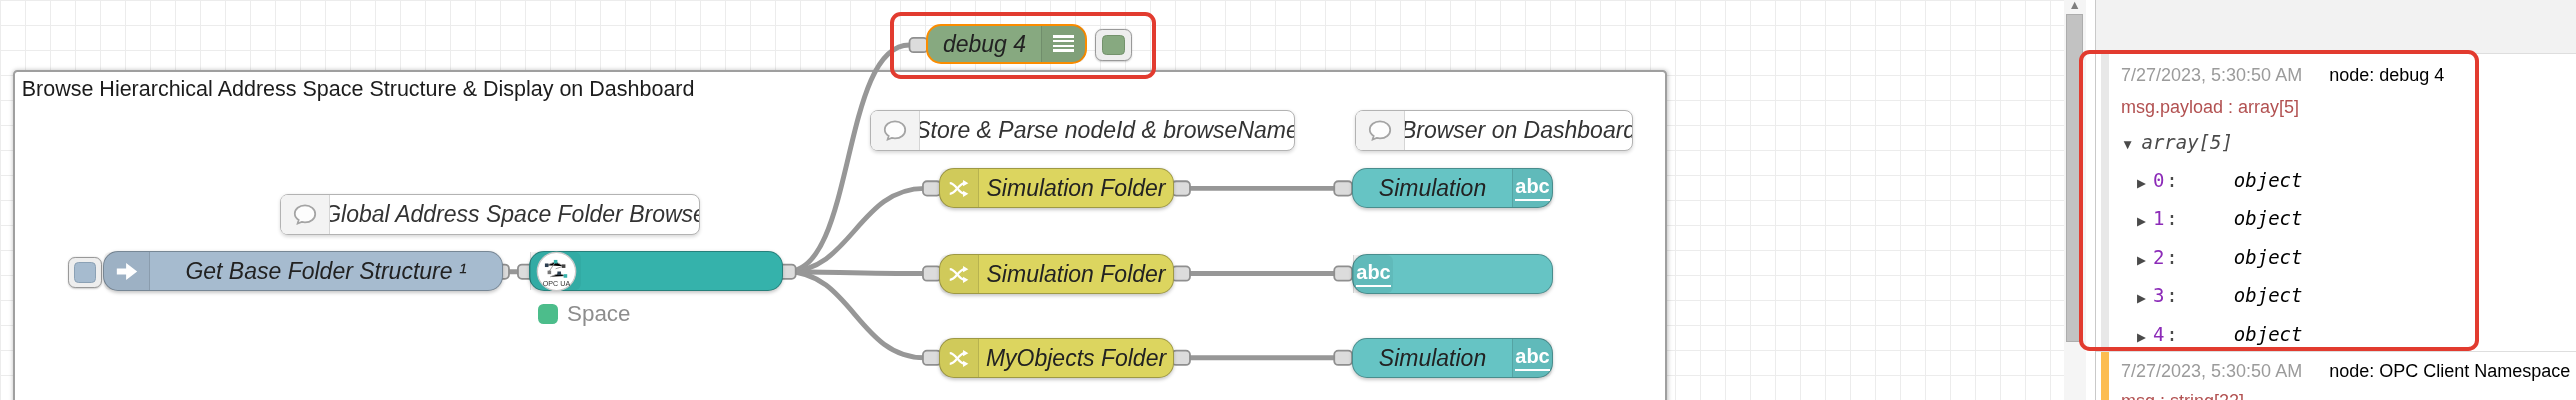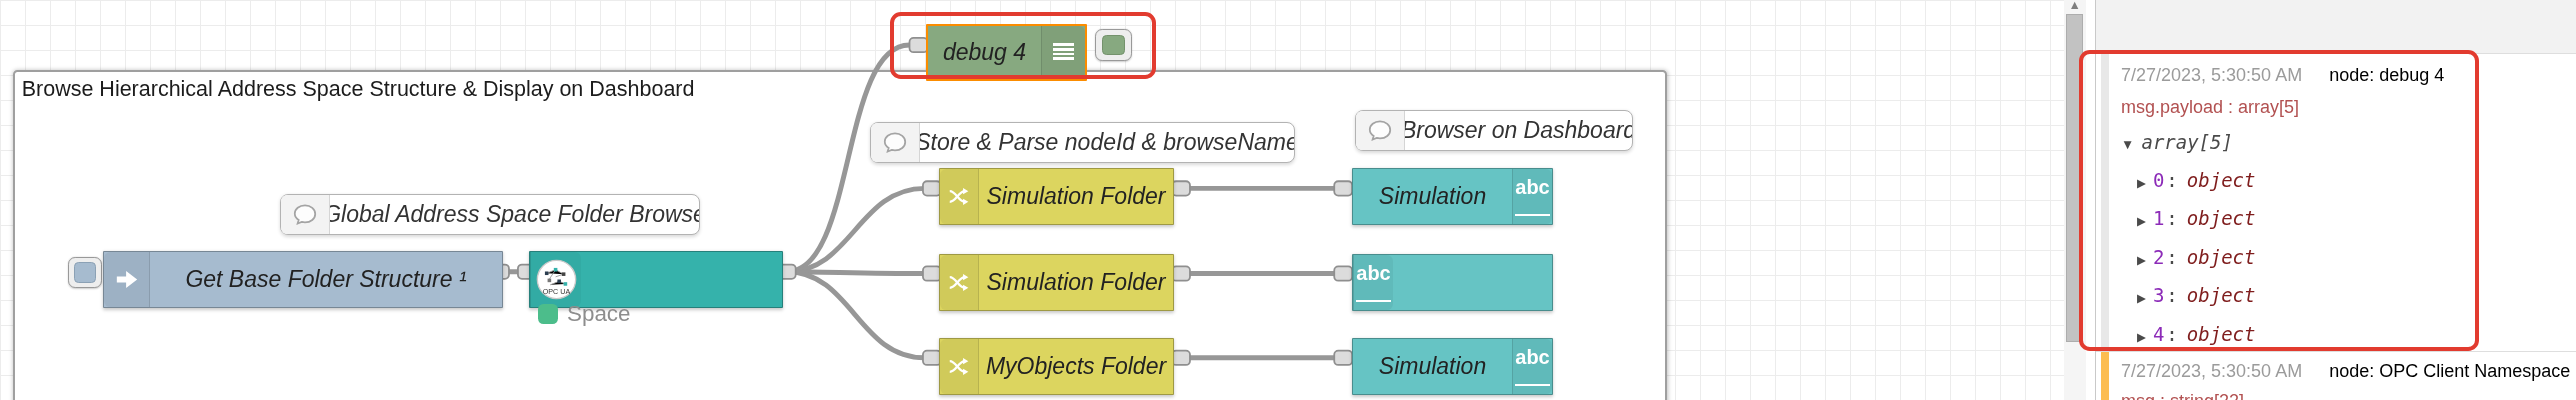--- a/index.html
+++ b/index.html
@@ -24,21 +24,21 @@
     box-shadow:0.9px 0.9px 4.5px rgba(0,0,0,0.25);box-sizing:border-box;
   }
   .group-label{
     position:absolute;left:7.2px;top:5.4px;font-size:21.5px;color:#1c1c1c;
     white-space:nowrap;
   }
   #wires{position:absolute;left:0;top:0;}
 
   
   .node{
-    position:absolute;height:57px;border-radius:1px;
+    position:absolute;height:40px;border-radius:15px;
     border:0.9px solid rgba(0,0,0,0.28);box-sizing:border-box;
     display:flex;align-items:stretch;
     box-shadow:0 1.8px 3.6px rgba(0,0,0,0.22);
   }
   .nlabel{
     flex:1;display:flex;align-items:center;justify-content:center;
     font-size:23px;color:#222;white-space:nowrap;overflow:hidden;
   }
   .nicon{
     display:flex;align-items:center;justify-content:center;
@@ -62,21 +62,21 @@
   .debug-toggle{width:37px;height:32px;}
   .inject-button-inner{width:20px;height:19px;border-radius:4.5px;background:#a6bbcf;border:0.9px solid #8ba1b5;}
   .debug-toggle-inner{width:20.6px;height:18px;border-radius:4.5px;background:#87a980;border:0.9px solid #74926c;}
 
   .hamburger{
     width:21.5px;height:19px;
     background:repeating-linear-gradient(to bottom,#fff 0 2.7px,rgba(0,0,0,0) 2.7px 4.8px);
   }
   .abc-glyph{
     font-size:20px;font-weight:bold;color:#fff;line-height:1;
-    border-bottom:2.7px solid #fff;padding-bottom:17px;
+    border-bottom:2.7px solid #fff;padding-bottom:3px;
   }
   .status{position:absolute;display:flex;align-items:center;}
   .status-dot{width:20px;height:20px;border-radius:5.4px;background:#4cbd8b;margin-right:9px;}
   .status-text{font-size:22.4px;color:#8d8d8d;}
 
   
   .comment{
     position:absolute;height:41px;background:#fff;border:1.8px solid #b3b3b3;
     border-radius:8px;box-sizing:border-box;display:flex;align-items:stretch;
     box-shadow:0 1.8px 3.6px rgba(0,0,0,0.15);
@@ -129,21 +129,21 @@
   .drow{
     position:absolute;left:25px;white-space:nowrap;
     font-family:"DejaVu Sans Mono",monospace;font-size:19px;color:#4a4a4a;
   }
   .drow .tri{font-family:"Liberation Sans",sans-serif;font-size:13.4px;color:#4a4a4a;margin-right:7.2px;font-style:normal;}
   .drow.item{left:41px;}
   .drow.item .tri{font-size:11.6px;}
   .aroot{font-style:italic;color:#4a4a4a;}
   .key{color:#8c2bb8;}
   .colon{color:#4a4a4a;margin:0 9px 0 1.8px;}
-  .val{font-style:italic;color:#7f1d1d;}
+  .val{font-style:italic;color:#000000;margin-left:47px;}
 </style>
 </head>
 <body>
 
 <div id="canvas">
 
   <div class="group">
     <div class="group-label">Browse Hierarchical Address Space Structure &amp; Display on Dashboard</div>
   </div>
 
@@ -176,21 +176,21 @@
   </svg>
 
   <div class="comment" style="left:280px;top:194px;width:420px">
     <span class="cicon">
       <svg width="24" height="22.4" viewBox="0 0 27 25">
           <path d="M13.5 2.5 C7 2.5 2 6.6 2 11.7 c0 3 1.7 5.6 4.4 7.3 L5.2 23 l4.6-1.8 c1.2 0.3 2.4 0.5 3.7 0.5 6.5 0 11.5-4.1 11.5-9.5 S20 2.5 13.5 2.5 z" fill="#fdfdfd" stroke="#a4a4a4" stroke-width="2"></path>
         </svg>
     </span>
     <span class="clabel it">Global Address Space Folder Browse</span>
   </div>
-  <div class="comment" style="left:870px;top:122px;width:425px">
+  <div class="comment" style="left:870px;top:110px;width:425px">
     <span class="cicon">
       <svg width="24" height="22.4" viewBox="0 0 27 25">
           <path d="M13.5 2.5 C7 2.5 2 6.6 2 11.7 c0 3 1.7 5.6 4.4 7.3 L5.2 23 l4.6-1.8 c1.2 0.3 2.4 0.5 3.7 0.5 6.5 0 11.5-4.1 11.5-9.5 S20 2.5 13.5 2.5 z" fill="#fdfdfd" stroke="#a4a4a4" stroke-width="2"></path>
         </svg>
     </span>
     <span class="clabel it">Store &amp; Parse nodeId &amp; browseName</span>
   </div>
   <div class="comment" style="left:1355px;top:110px;width:278px">
     <span class="cicon">
       <svg width="24" height="22.4" viewBox="0 0 27 25">

